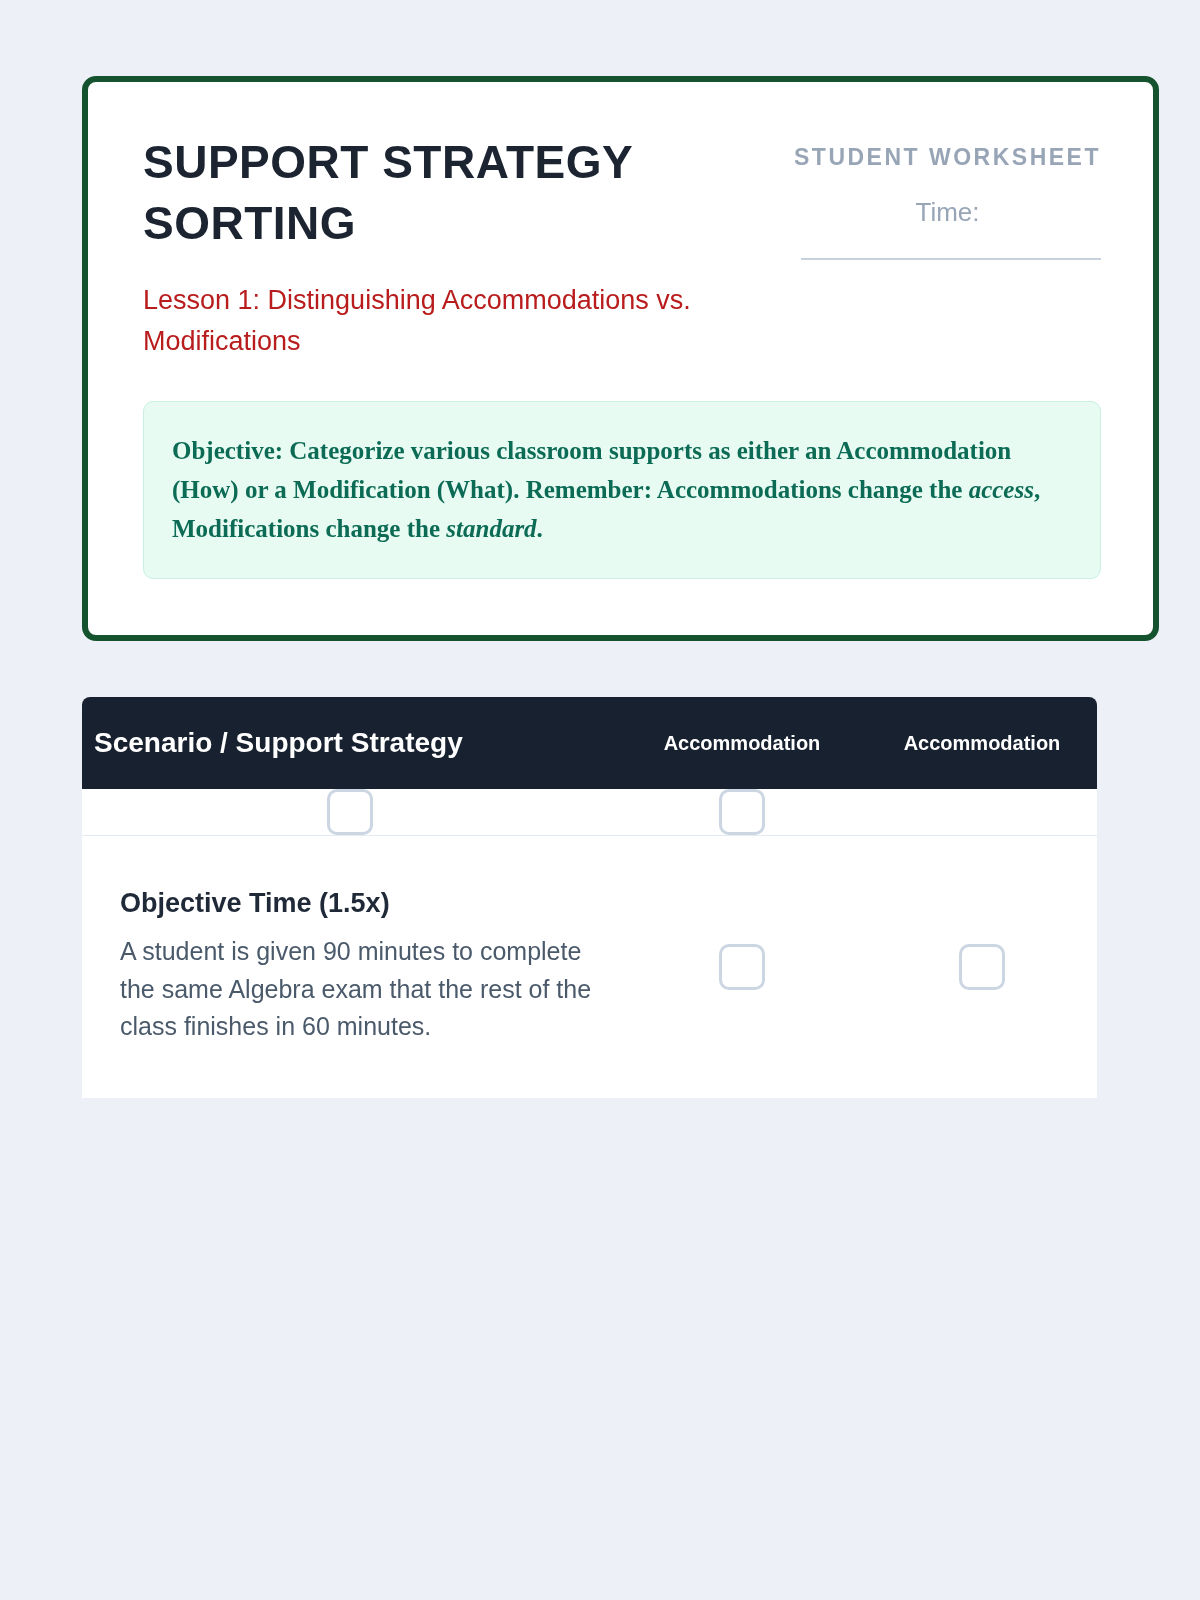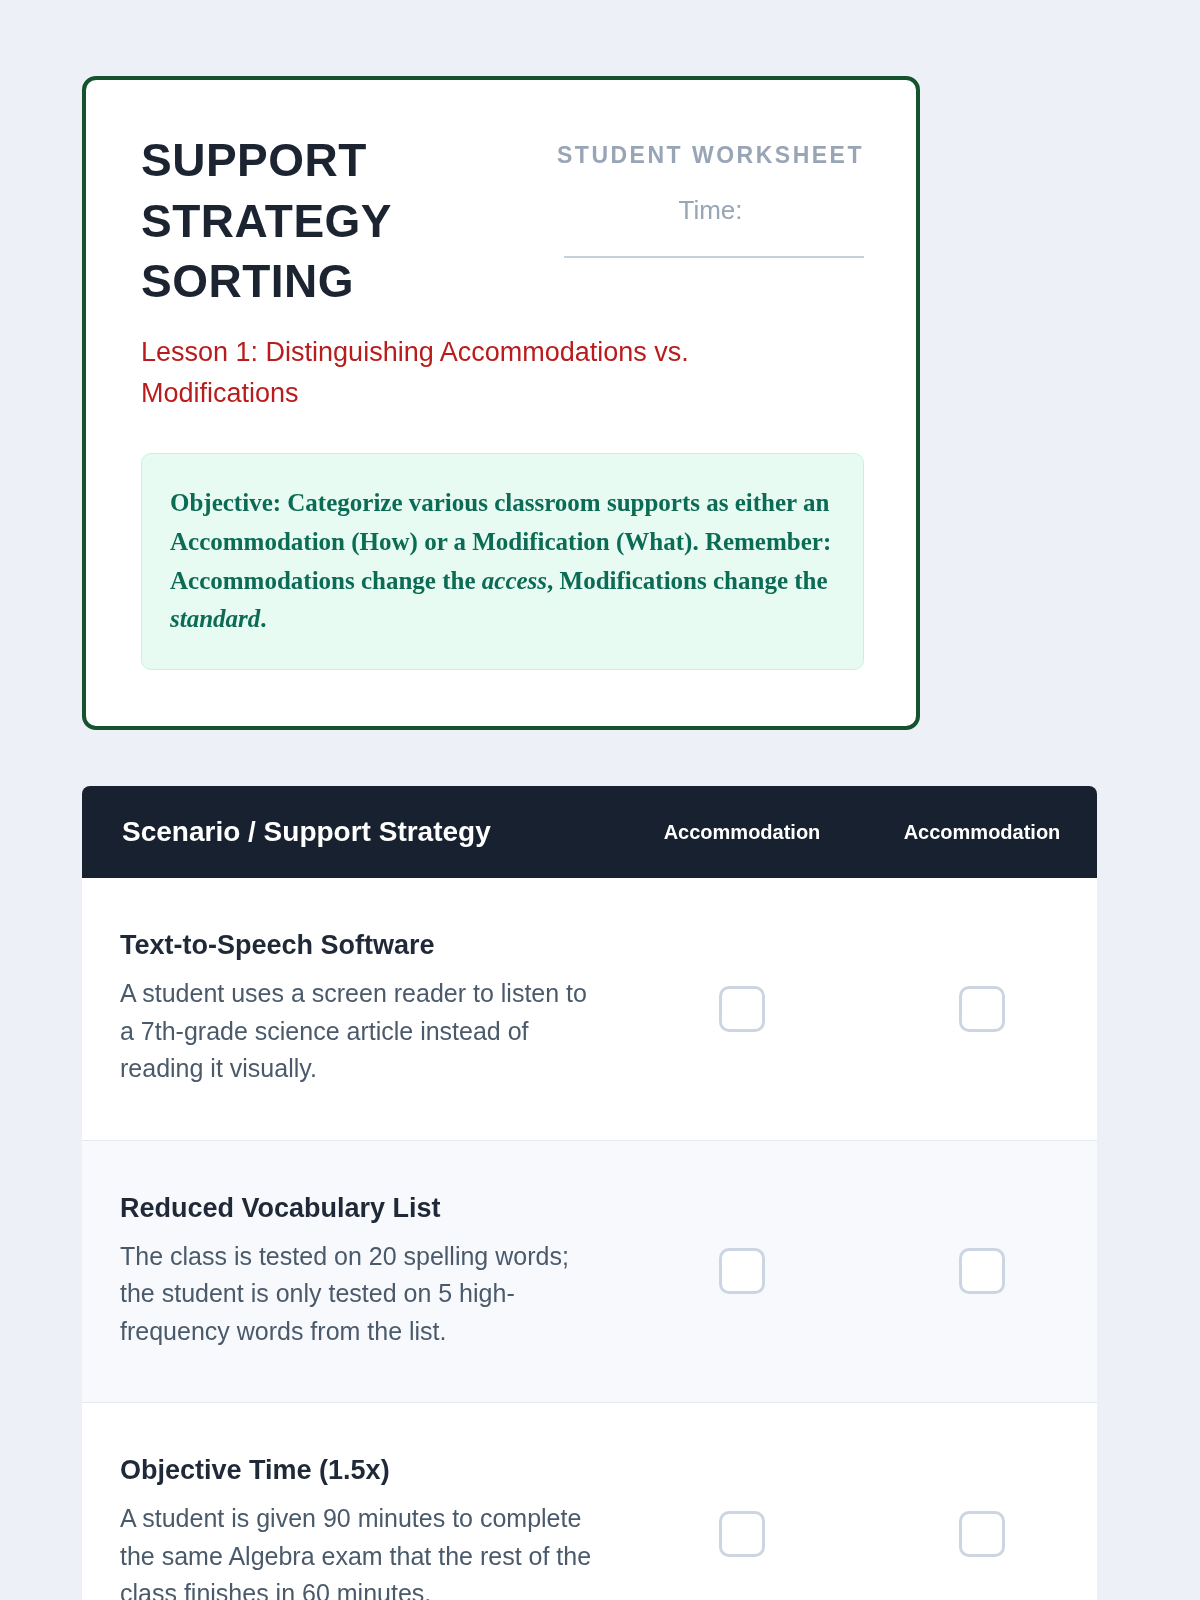--- a/index.html
+++ b/index.html
@@ -6,23 +6,23 @@
   html, body { width: 1200px; height: 1600px; overflow: hidden; }
   body {
     background: #edf1f7;
     font-family: "Liberation Sans", sans-serif;
     color: #1b2430;
   }
   .page { padding: 76px 103px 0 82px; width: 1200px; }
 
   
   .header-card {
-    width: 838px;
+    width: 1077px;
     background: #ffffff;
-    border: 4px solid #14532d;
+    border: 6px solid #14532d;
     border-radius: 14px;
     padding: 50px 52px 56px 55px;
   }
   .header-top { display: flex; justify-content: space-between; align-items: flex-start; }
   .title {
     font-size: 46px;
     font-weight: 800;
     letter-spacing: 0.5px;
     line-height: 1.32;
     color: #1b2430;
@@ -73,21 +73,21 @@
     overflow: hidden;
   }
   .thead {
     display: grid;
     grid-template-columns: 1fr 250px 230px;
     align-items: center;
     background: #18212f;
     color: #ffffff;
     padding: 30px 0;
   }
-  .thead .col-scenario { padding-left: 40px; font-size: 28px; font-weight: bold; }
+  .thead .col-scenario { padding-left: 12px; font-size: 28px; font-weight: bold; }
   .thead .col-check { text-align: center; font-size: 20px; font-weight: bold; }
 
   .trow {
     display: grid;
     grid-template-columns: 1fr 250px 230px;
     align-items: center;
     background: #ffffff;
   }
   .trow.alt { background: #f7f9fc; }
   .trow + .trow { border-top: 1px solid #e4eaf1; }
@@ -129,44 +129,28 @@
   </div>
 
   <div class="table">
     <div class="thead">
       <div class="col-scenario">Scenario / Support Strategy</div>
       <div class="col-check">Accommodation</div>
       <div class="col-check">Accommodation</div>
     </div>
     <div>
   <div class="trow">
-    <div class="cell-scenario">
-      <div class="row-title">Text-to-Speech Software</div>
-      <div class="row-desc"><span>A student uses a screen reader to listen to a 7th-grade science article instead of reading it visually.</span></div>
-    </div>
     <div class="cell-check">
       <div class="checkbox"></div>
     </div>
     <div class="cell-check">
       <div class="checkbox"></div>
     </div>
   </div>
 
-  <div class="trow alt">
-    <div class="cell-scenario">
-      <div class="row-title">Reduced Vocabulary List</div>
-      <div class="row-desc"><span>The class is tested on 20 spelling words; the student is only tested on 5 high-frequency words from the list.</span></div>
-    </div>
-    <div class="cell-check">
-      <div class="checkbox"></div>
-    </div>
-    <div class="cell-check">
-      <div class="checkbox"></div>
-    </div>
-  </div>
 
   <div class="trow">
     <div class="cell-scenario">
       <div class="row-title">Objective Time (1.5x)</div>
       <div class="row-desc"><span>A student is given 90 minutes to complete the same Algebra exam that the rest of the class finishes in 60 minutes.</span></div>
     </div>
     <div class="cell-check">
       <div class="checkbox"></div>
     </div>
     <div class="cell-check">

